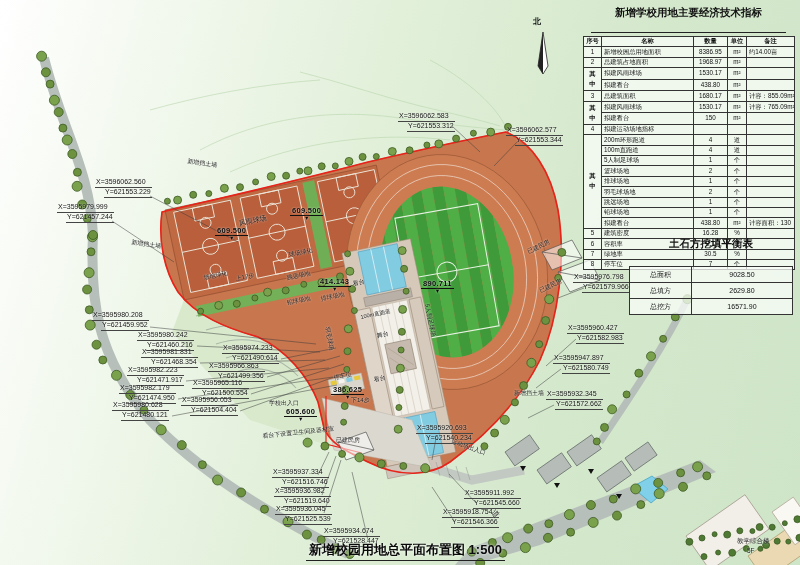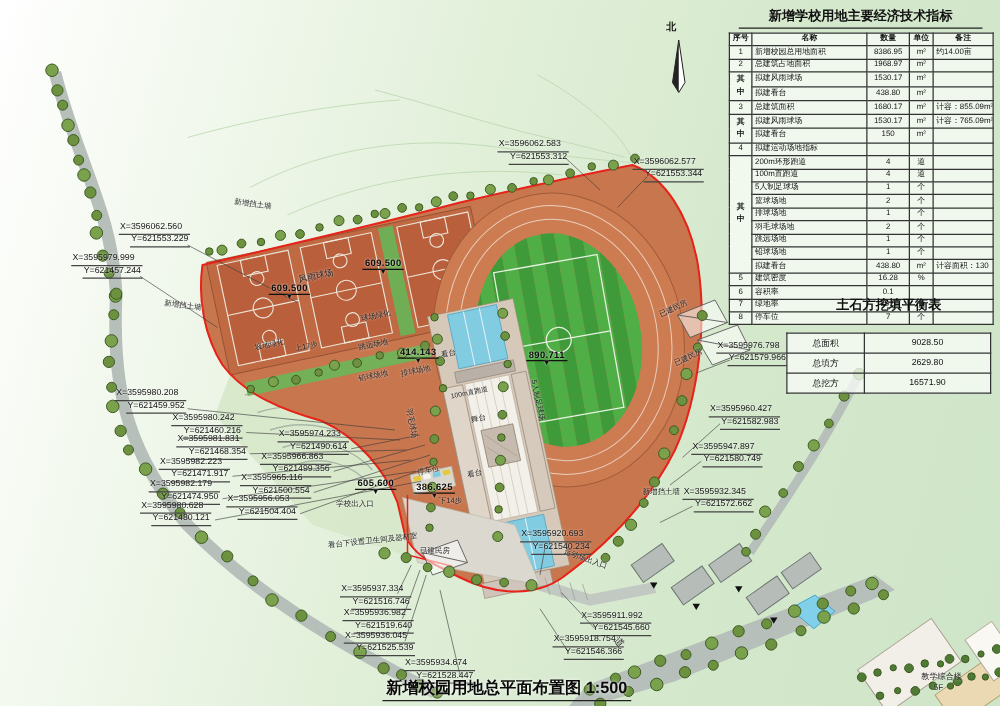--- a/index.html
+++ b/index.html
@@ -9,21 +9,21 @@
     background:linear-gradient(105deg,#ffffff 0%,#f4f9f0 16%,#e2f0da 42%,#d4e8cc 70%,#cfe5c8 100%);
   }
   #scene{position:absolute;left:0;top:0;z-index:1}
   .main-title{position:absolute;left:22px;top:12px;z-index:7}
   .main-title .cn{font-size:19px;font-weight:700;letter-spacing:2px;color:#0d0d0d}
   .main-title .en{font-size:13px;letter-spacing:.5px;margin-top:1px;color:#0d0d0d}
   .bottom-title{position:absolute;left:306px;top:541px;z-index:7;font-size:13px;font-weight:700;
     color:#0a0a0a;border-bottom:1.5px solid #222;padding:0 3px 1px;white-space:nowrap;
     text-shadow:0 0 3px rgba(255,255,255,.9)}
   .itable{position:absolute;right:6px;top:6px;width:211px;z-index:6}
-  .itable .ttl{text-align:center;font-size:10.5px;font-weight:700;margin:0 8px 3px;padding-bottom:2px;border-bottom:1px solid #222}
+  .itable .ttl{text-align:center;font-size:10.5px;font-weight:700;margin:0 8px 3px;padding-bottom:12px;border-bottom:1px solid #222}
   table.ind{width:100%;border-collapse:collapse;background:rgba(250,253,249,.75);font-size:6.3px;line-height:1.05;table-layout:fixed}
   table.ind th,table.ind td{border:0.5px solid #333;padding:1px 2px;height:7.4px;overflow:hidden;white-space:nowrap}
   table.ind th{font-weight:700;text-align:center}
   td.cno,td.cqty,td.cunit{text-align:center}
   td.cname{text-align:left}
   td.cnote{text-align:left}
   td.qzc{text-align:center;vertical-align:middle;font-weight:700}
   td.qzc div{line-height:1.6}
   .etable{position:absolute;left:629px;top:237px;width:164px;z-index:6}
   .etable .ttl{text-align:center;font-size:10.5px;font-weight:700;margin-bottom:15px}
@@ -713,21 +713,21 @@
     <div class="tri">▼</div>
   </div>
 <div class="level" style="left:421px;top:279px">
     <div class="val">890.711</div>
     <div class="tri">▼</div>
   </div>
 <div class="level" style="left:331px;top:385px">
     <div class="val">386.625</div>
     <div class="tri">▼</div>
   </div>
-<div class="level" style="left:284px;top:382px">
+<div class="level" style="left:284px;top:407px">
     <div class="val">605.600</div>
     <div class="tri">▼</div>
   </div>
 
 <div class="slabel" style="left:238px;top:219px;transform:rotate(-12deg);font-size:7px">风雨球场</div>
 <div class="slabel" style="left:288px;top:251px;transform:rotate(-12deg)">球场绿化</div>
 <div class="slabel" style="left:203px;top:274px;transform:rotate(-12deg)">坡地绿化</div>
 <div class="slabel" style="left:235px;top:275px;transform:rotate(-12deg)">上17步</div>
 <div class="slabel" style="left:286px;top:274px;transform:rotate(-12deg)">跳远场地</div>
 <div class="slabel" style="left:320px;top:295px;transform:rotate(-12deg)">排球场地</div>

